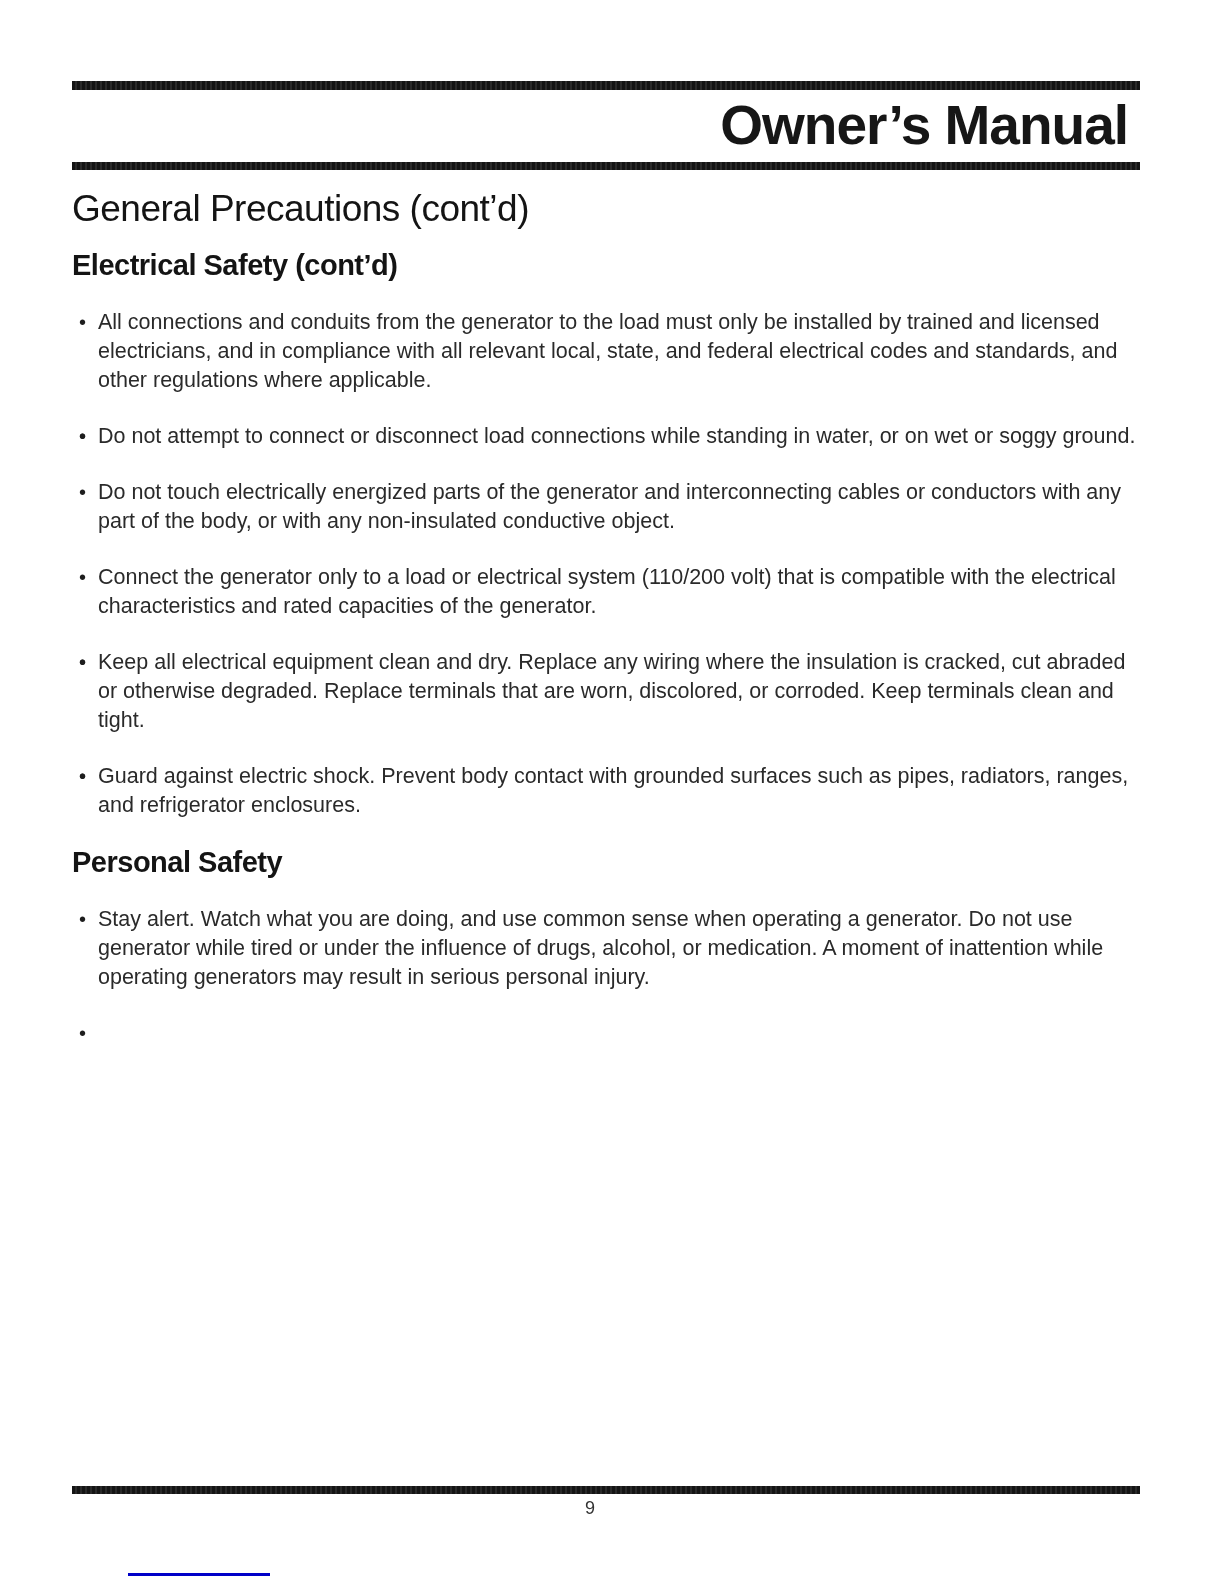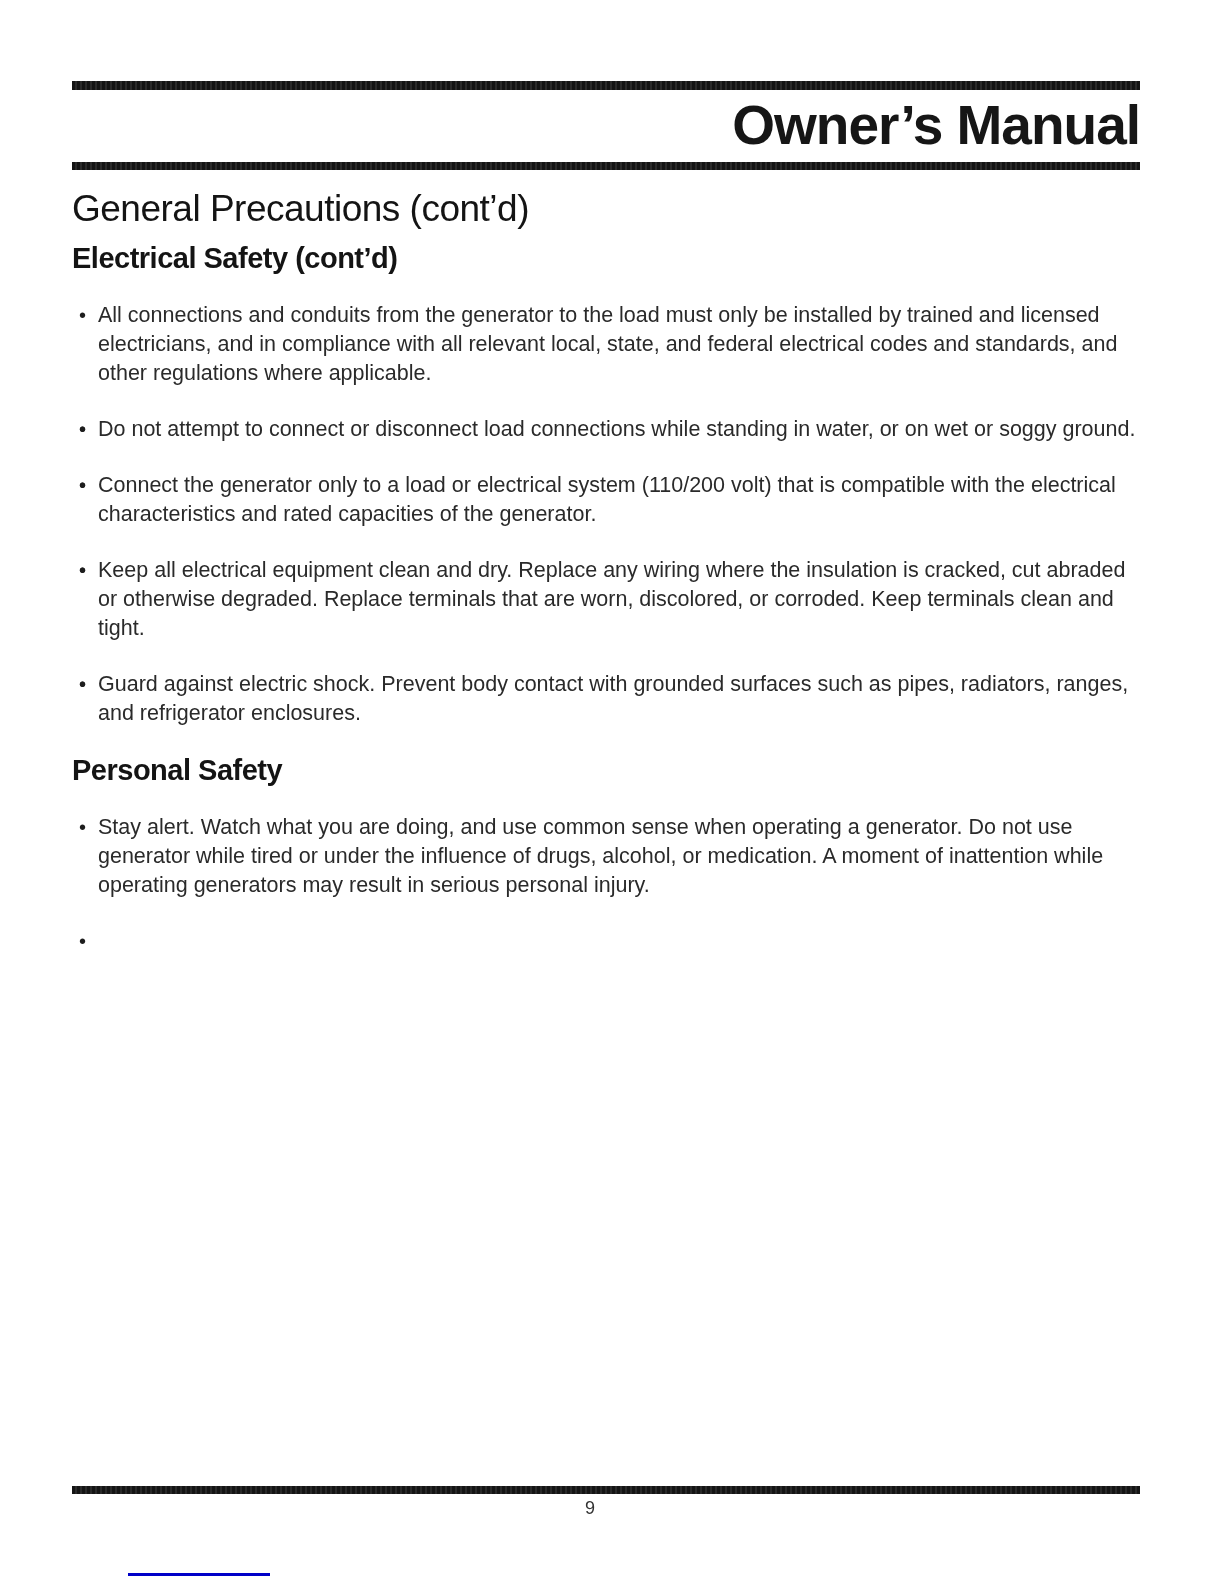--- a/index.html
+++ b/index.html
@@ -25,37 +25,37 @@
     background-image: repeating-linear-gradient(90deg, #141414 0 3px, #2a2a2a 3px 5px);
   }
   .rule-top { height: 9px; }
   .rule-mid { height: 8px; }
   .manual-title {
     font-size: 55px;
     font-weight: 700;
     line-height: 1.0;
     text-align: right;
     color: #161616;
-    margin: 8px 0 9px 0;
+    margin: 8px 12px 9px 0;
     letter-spacing: -1px;
   }
   .page-title {
     font-size: 37px;
     font-weight: 400;
     color: #141414;
     line-height: 1.05;
     margin-top: 20px;
     letter-spacing: -0.5px;
   }
   .section-heading {
     font-size: 29px;
     font-weight: 700;
     color: #141414;
     line-height: 1.1;
-    margin-top: 14px;
+    margin-top: 21px;
     letter-spacing: -0.5px;
   }
   .section-heading.sub { margin-top: 20px; }
   ul.bullets {
     list-style: none;
     margin-top: 26px;
   }
   ul.bullets li {
     position: relative;
     padding-left: 26px;
@@ -117,20 +117,21 @@
       </li>
       <li>
         <span class="dot">•</span>
       </li>
       <li>
         <span class="dot">•</span>
         <span>Do not attempt to connect or disconnect load connections while standing in water, or on wet or soggy ground.</span>
       </li>
       <li>
         <span class="dot">•</span>
+        <span>Do not touch electrically energized parts of the generator and interconnecting cables or conductors with any part of the body, or with any non-insulated conductive object.</span>
       </li>
       <li>
         <span class="dot">•</span>
         <span>Connect the generator only to a load or electrical system (110/200 volt) that is compatible with the electrical characteristics and rated capacities of the generator.</span>
       </li>
       <li>
         <span class="dot">•</span>
       </li>
       <li>
         <span class="dot">•</span>

